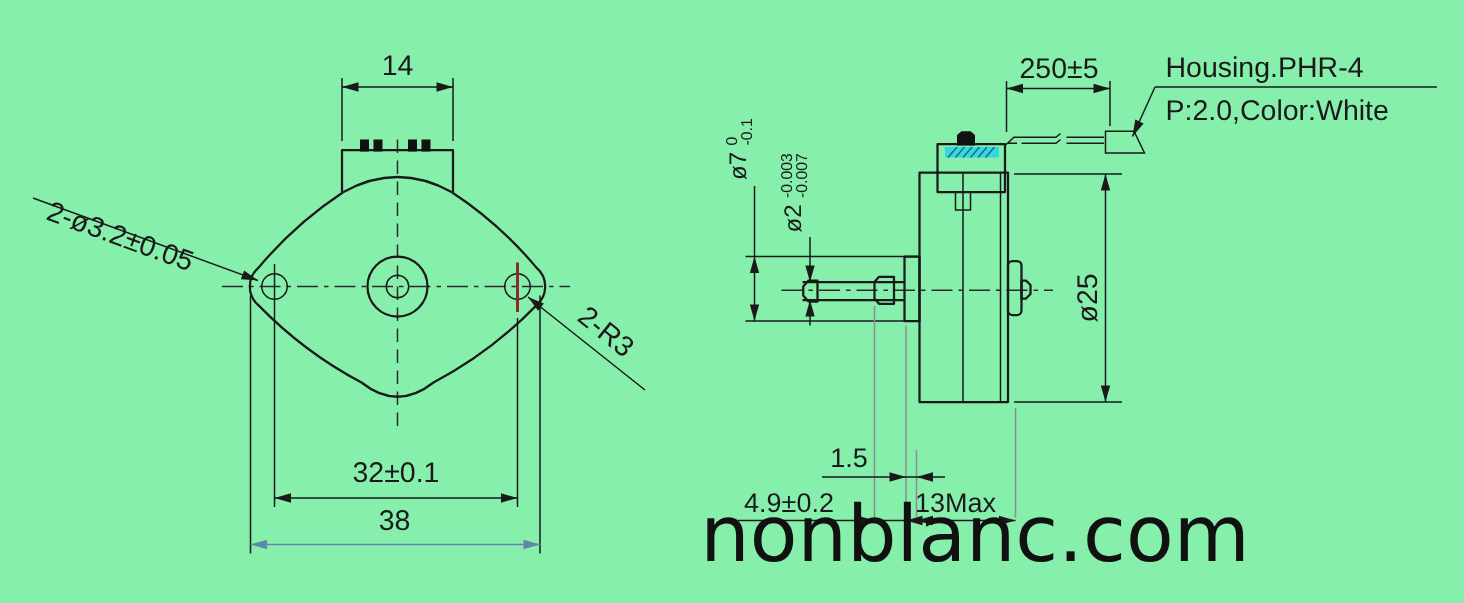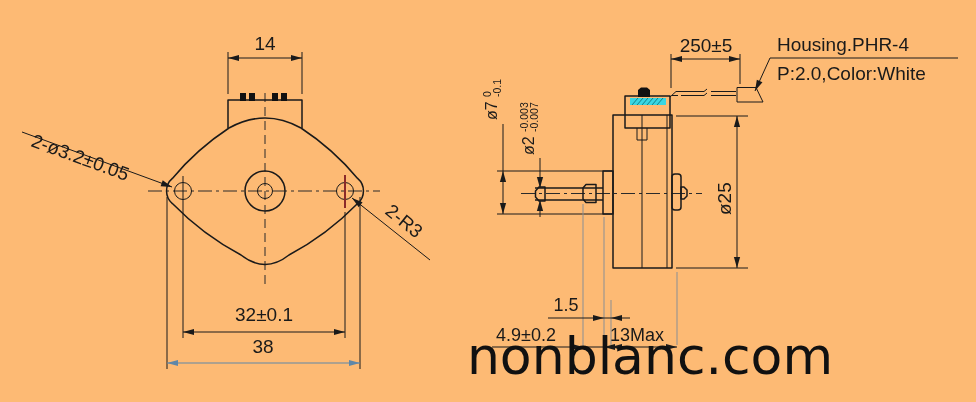--- a/index.html
+++ b/index.html
@@ -1,16 +1,16 @@
 <!DOCTYPE html>
 <html><head>
 <meta charset="utf-8">
 <style>
   html,body{margin:0;padding:0;background:#ffffff;}
-  .stage{position:relative;width:976px;height:402px;background:#fdba74;overflow:hidden;}
+  .stage{position:relative;width:976px;height:402px;background:#86efac;overflow:hidden;}
   svg{position:absolute;left:0;top:0;}
   .ol{stroke:#1a1a1a;stroke-width:1.5;fill:none;stroke-linejoin:round;}
   .tl{stroke:#1a1a1a;stroke-width:1;fill:none;}
   .cl{stroke:#2a2a2a;stroke-width:1;fill:none;stroke-dasharray:14 4 3 4;}
   .vd{stroke:#2a2a2a;stroke-width:1;fill:none;stroke-dasharray:9 5;}
   .ext{stroke:#8a8f94;stroke-width:1;fill:none;}
   .t{font-family:"Liberation Sans","DejaVu Sans",sans-serif;fill:#1a1a1a;}
   .wm{font-family:"DejaVu Sans","Liberation Sans",sans-serif;fill:#111111;}
 </style>
 </head>

